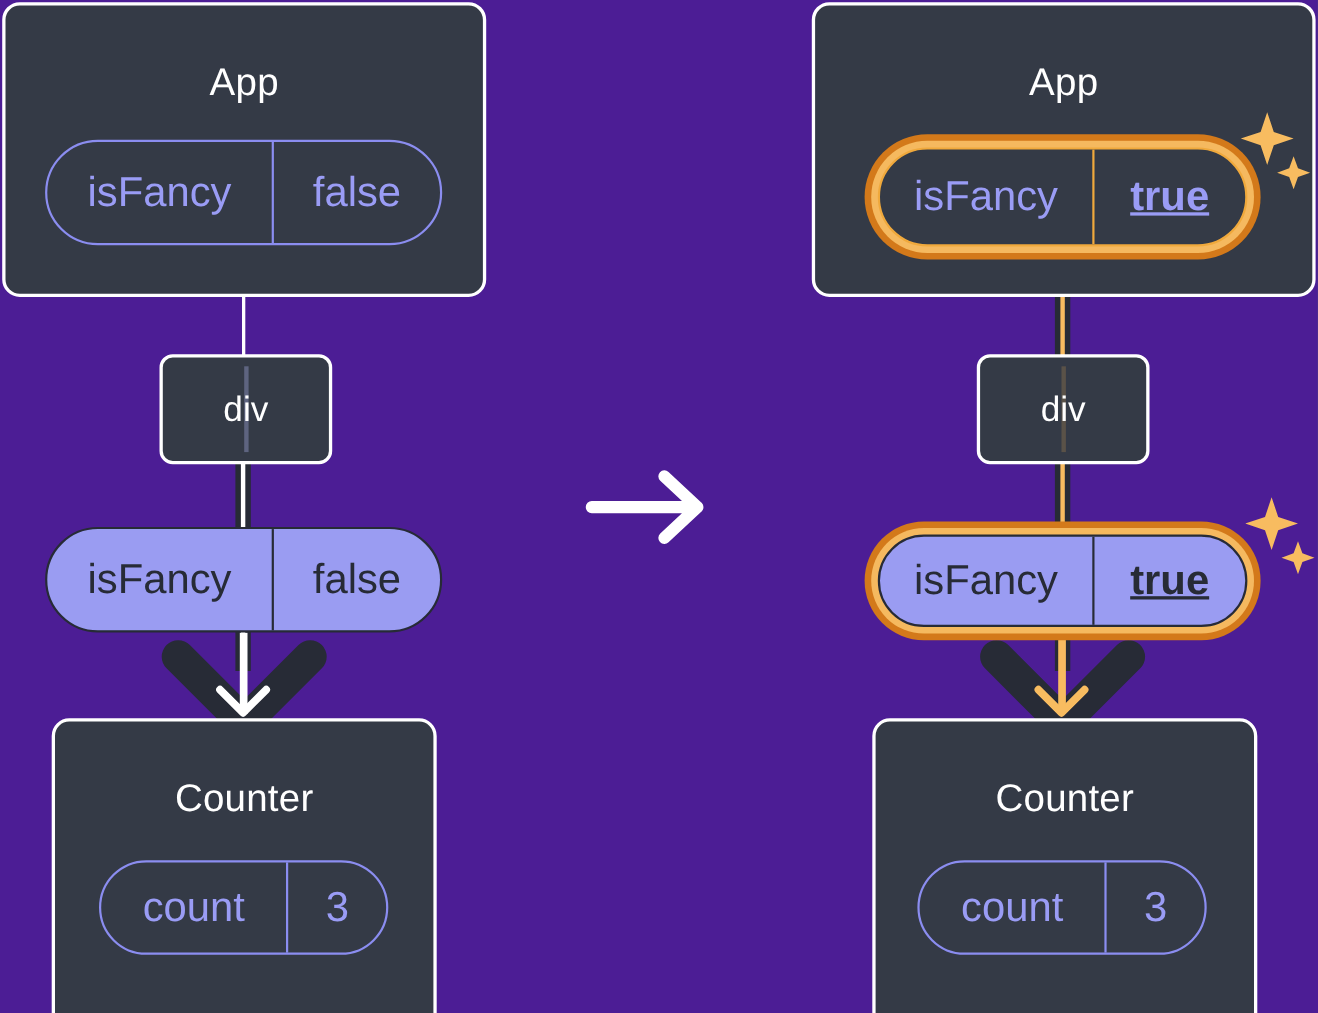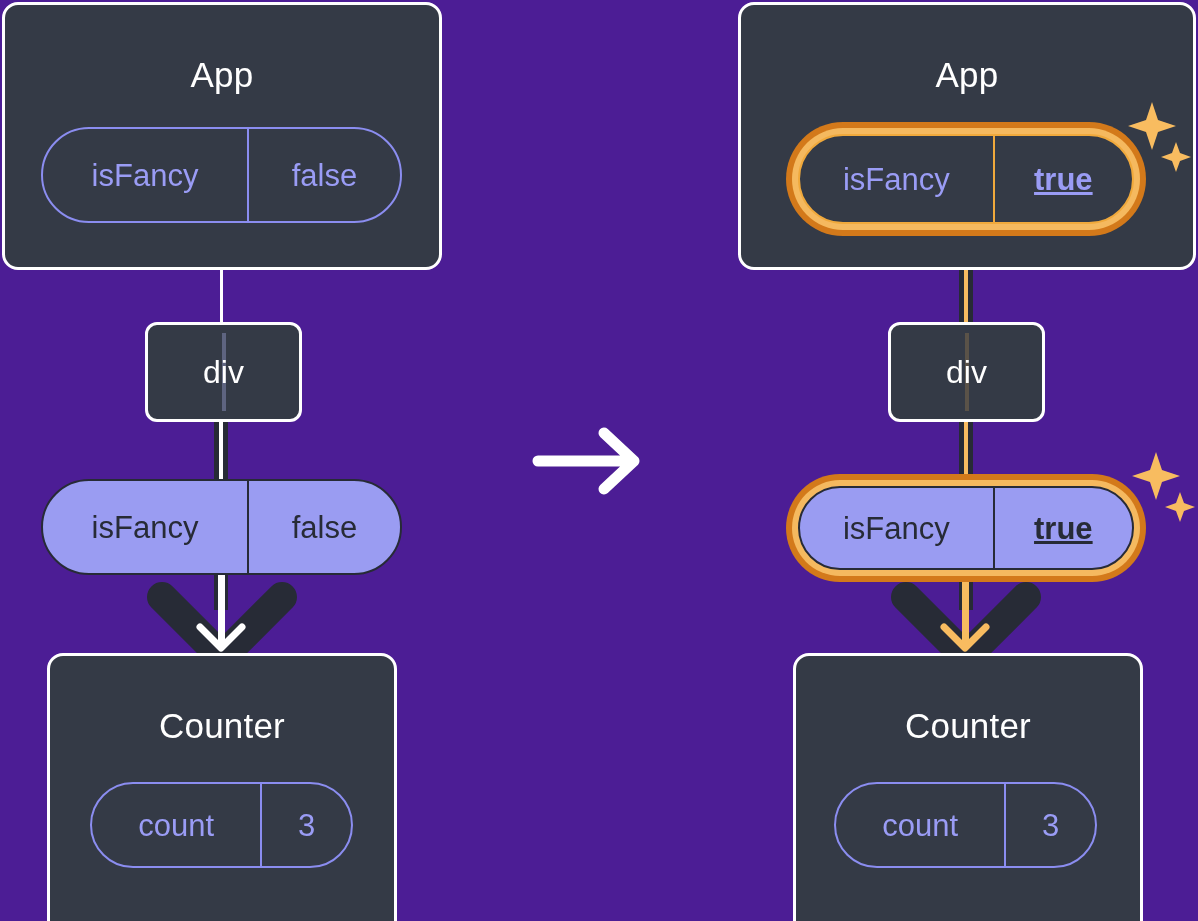--- a/index.html
+++ b/index.html
@@ -81,21 +81,21 @@
     box-sizing: border-box;
     display: flex;
     align-items: stretch;
     z-index: 8;
   }
   .pill .seg {
     display: flex;
     align-items: center;
     justify-content: center;
     box-sizing: border-box;
-    font-size: 31px;
+    font-size: 38px;
     line-height: 1;
     white-space: nowrap;
   }
 
   
   .pill.ghost {
     border: 2px solid #8b8df0;
     border-radius: 999px;
     background: transparent;
   }

